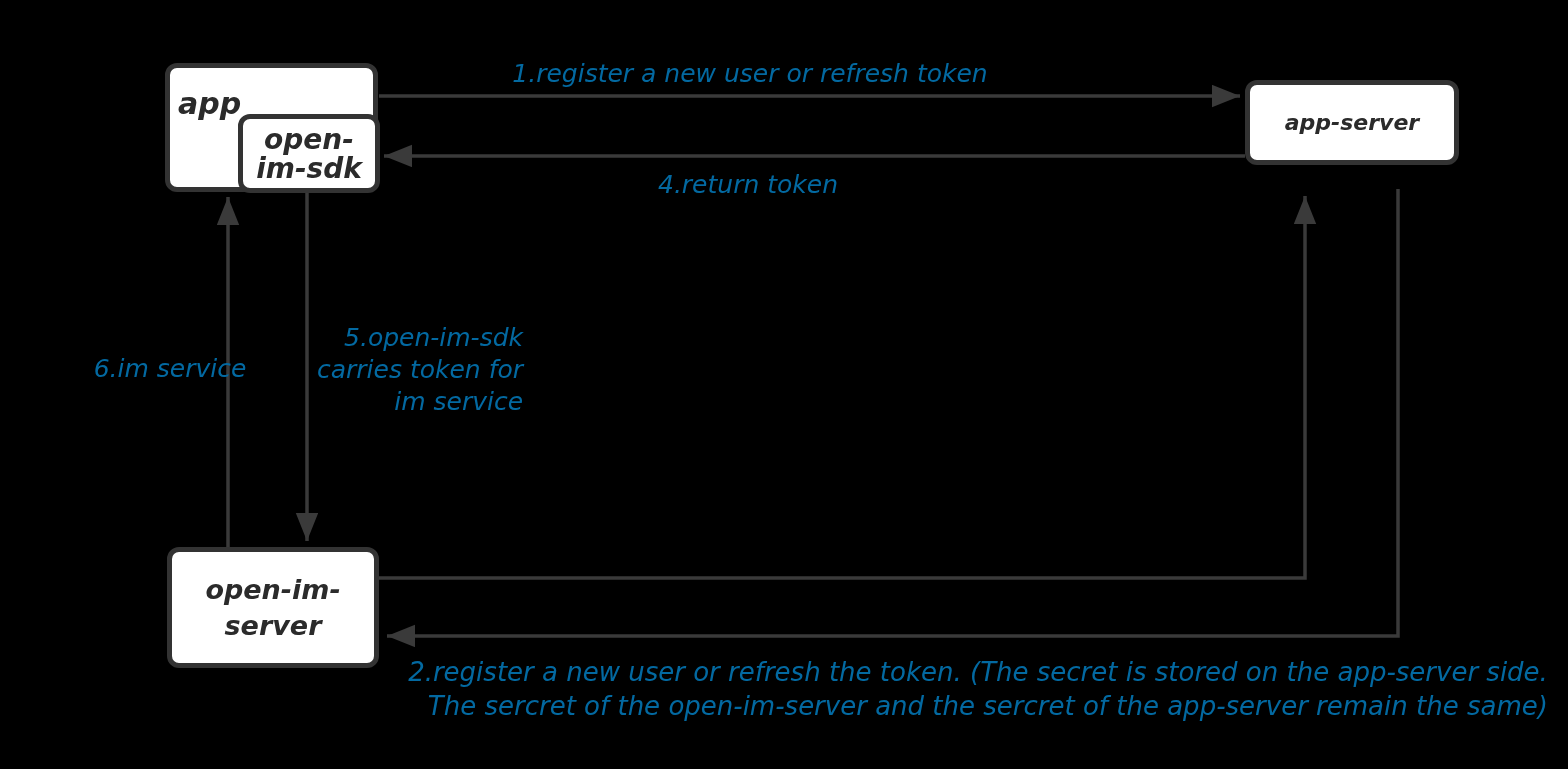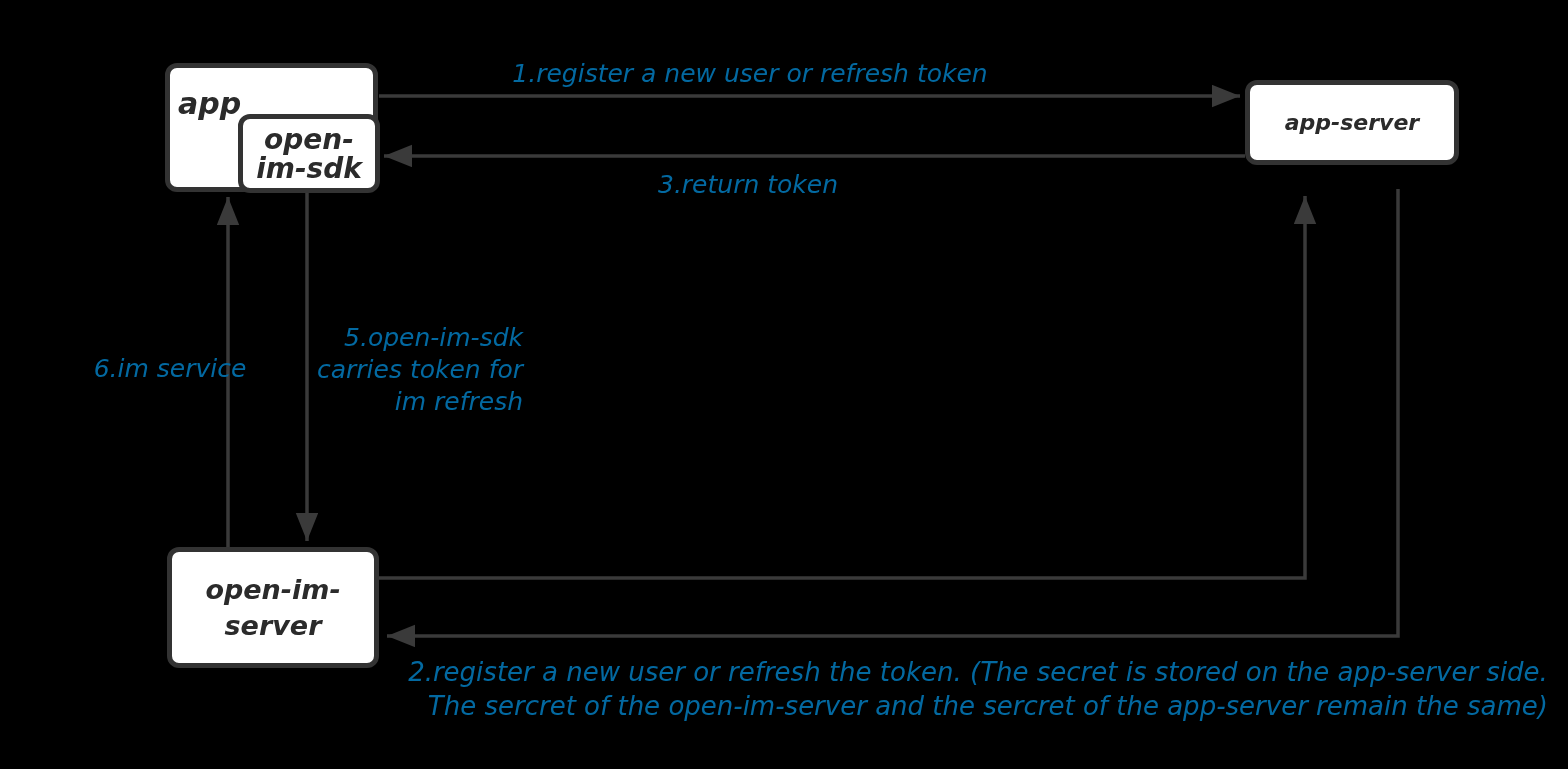--- a/index.html
+++ b/index.html
@@ -130,28 +130,28 @@
     <span>app-server</span>
   </div>
 
   <div class="node node-imserver">
     <span>open-im-</span>
     <span>server</span>
   </div>
 
   <div class="edge-label edge-label-1">1.register a new user or refresh token</div>
 
-  <div class="edge-label edge-label-4">3.return token</div>
+  <div class="edge-label edge-label-4">4.return token</div>
 
   <div class="edge-label edge-label-6">6.im service</div>
 
   <div class="edge-label edge-label-5">
     <div>5.open-im-sdk</div>
     <div>carries token for</div>
-    <div>im refresh</div>
+    <div>im service</div>
   </div>
 
 
   <div class="edge-label edge-label-2">
     <div>2.register a new user or refresh the token. (The secret is stored on the app-server side.</div>
     <div>The sercret of the open-im-server and the sercret of the app-server remain the same)</div>
   </div>
 
 </div>
 

